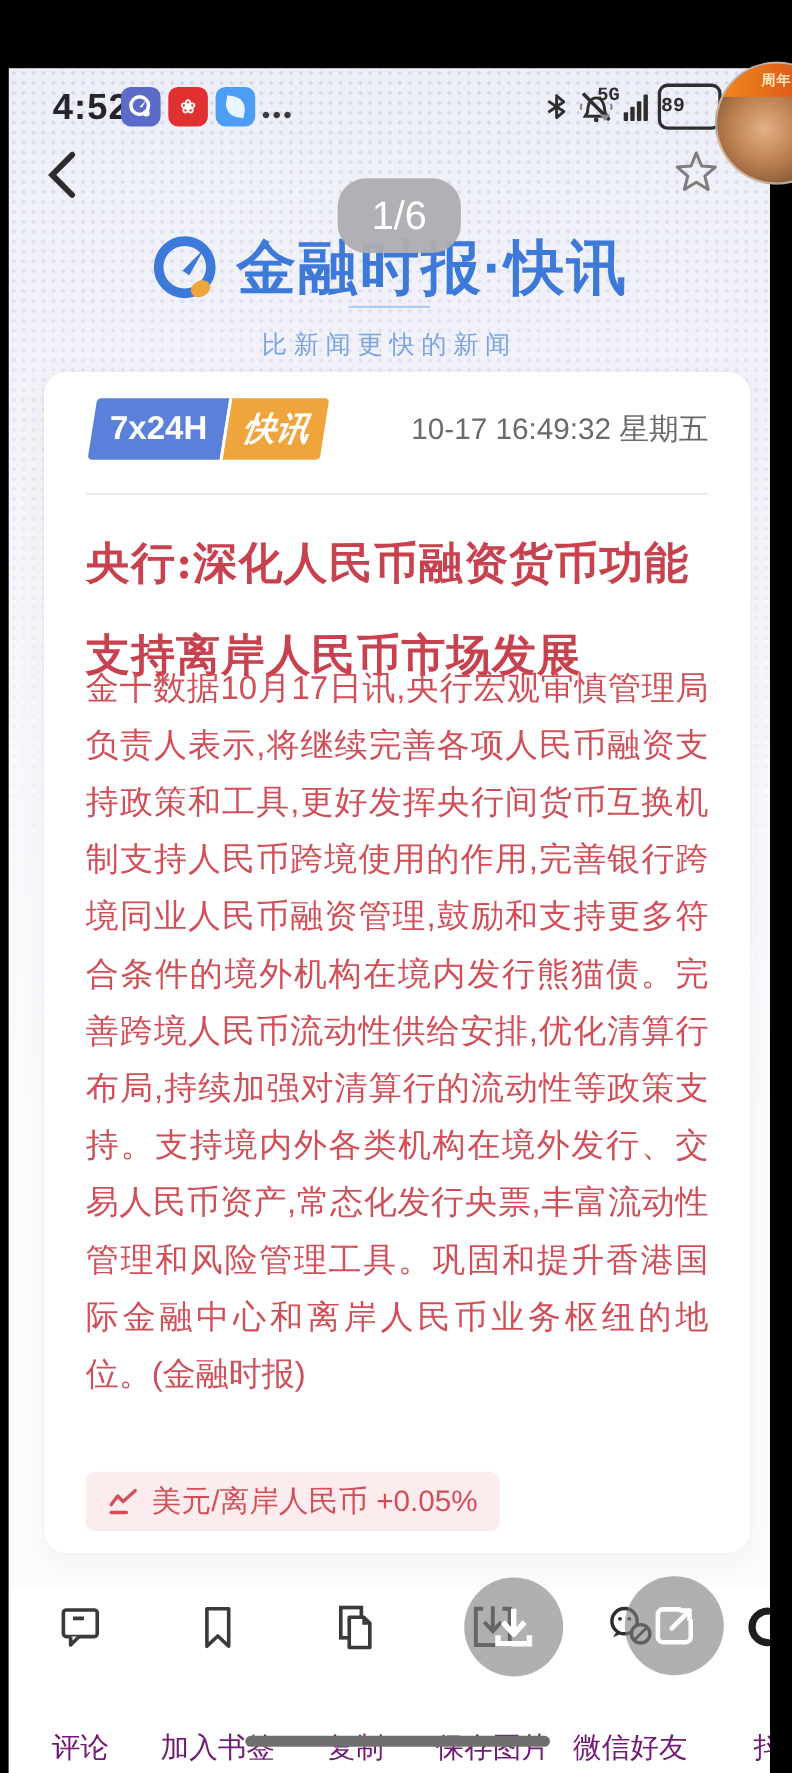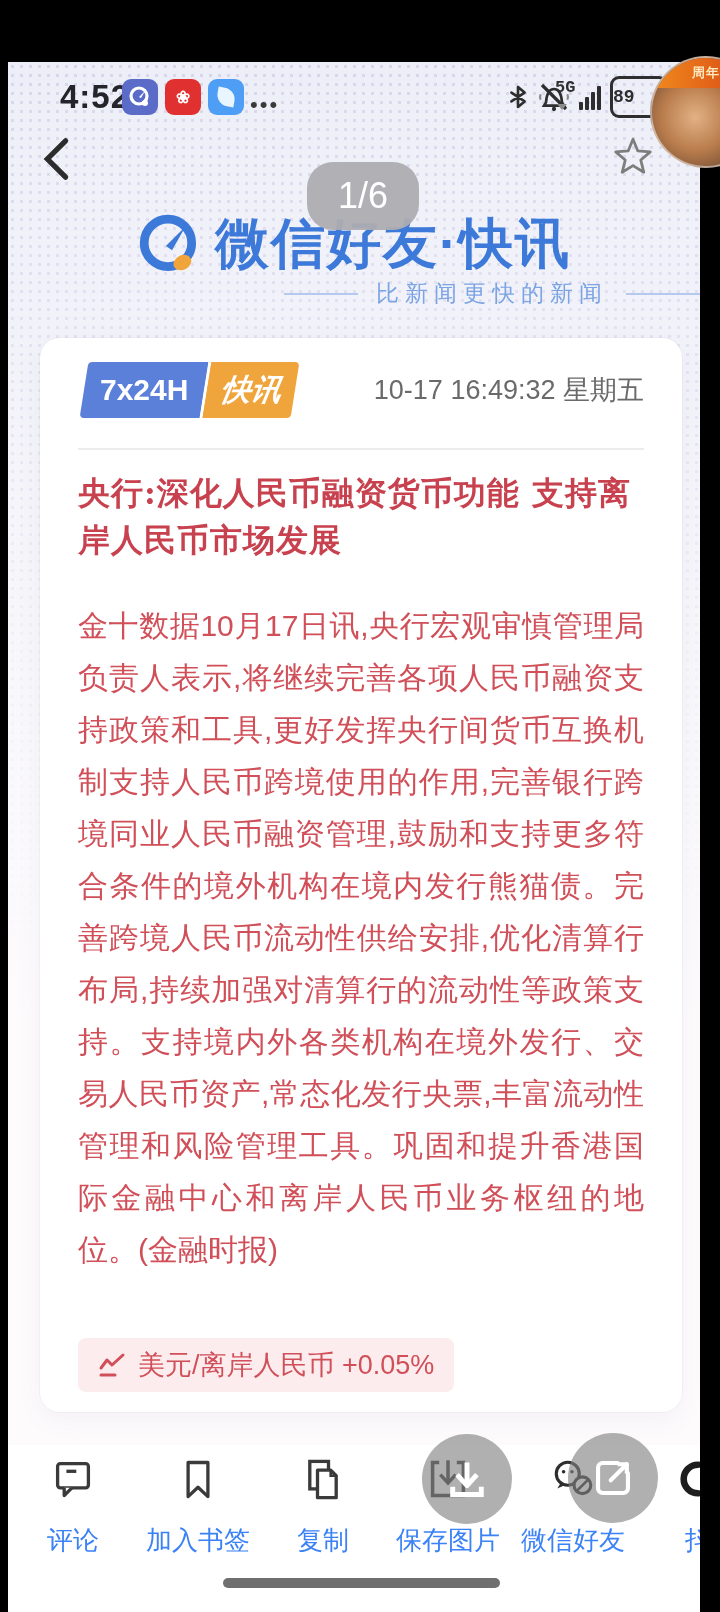--- a/index.html
+++ b/index.html
@@ -7,21 +7,21 @@
   .screen{position:relative;width:720px;height:1612px;background:#000;overflow:hidden;
           font-family:"Liberation Sans",sans-serif;}
   
   .viewport{position:absolute;left:8px;top:62px;width:692px;height:1550px;overflow:hidden;
     background-color:#edeff8;
     background-image:
       linear-gradient(180deg, rgba(237,239,248,0) 0%, rgba(252,250,252,0.75) 40%, #fdfbfc 62%),
       radial-gradient(circle, #d9d6ec 1.6px, rgba(0,0,0,0) 1.6px);
     background-size:100% 100%, 9px 9px;}
   
-  .statusbar{position:absolute;left:12px;top:10px;width:100%;height:48px;}
+  .statusbar{position:absolute;left:0;top:10px;width:100%;height:48px;}
   .time{position:absolute;left:40px;top:6px;font-size:33px;font-weight:bold;color:#24242a;letter-spacing:1px;}
   .sb-apps{position:absolute;left:102px;top:7px;display:flex;gap:7px;align-items:center;}
   .sb-app{width:36px;height:36px;border-radius:9px;display:flex;align-items:center;justify-content:center;
           color:#fff;font-size:20px;font-weight:bold;}
   .sb-app.q{background:#5a6cc8;}
   .sb-app.red{background:#e03030;font-size:17px;}
   .sb-app.leaf{background:#4f9ef5;}
   .leaf-shape{width:18px;height:18px;background:#eaf6ff;border-radius:0 65% 0 65%;transform:rotate(10deg);}
   .sb-dots{position:absolute;left:230px;top:20px;color:#3a3a3a;font-size:22px;letter-spacing:2px;}
   .sb-right{position:absolute;right:44px;top:8px;display:flex;align-items:center;gap:9px;height:34px;font-family:Liberation Mono, monospace;}
@@ -40,46 +40,46 @@
   .nav-star{position:absolute;right:46px;top:74px;width:42px;height:42px;}
   
   .toast{position:absolute;left:299px;top:100px;width:112px;height:68px;border-radius:26px;
          background:rgba(173,173,177,0.95);color:#fff;font-size:36px;display:flex;align-items:center;
          justify-content:center;z-index:6;}
   
   .brand-row{position:absolute;left:0;top:146px;width:100%;display:flex;align-items:center;
              justify-content:center;gap:12px;}
   .brand-text{font-size:54px;font-weight:bold;color:#3c79d8;letter-spacing:2px;}
   .tagline-row{position:absolute;left:0;top:216px;width:100%;display:flex;align-items:center;
-               justify-content:flex-end;gap:18px;}
+               justify-content:flex-end;gap:18px;flex-direction:column;}
   .tagline-line{width:74px;height:2px;background:#b5c9ef;}
   .tagline{font-size:23px;color:#7ca4e3;letter-spacing:6px;}
   
   .card{position:absolute;left:32px;top:276px;width:642px;height:1074px;background:#fff;border-radius:20px;
         box-shadow:0 0 0 1px rgba(140,140,180,0.05), 0 8px 24px rgba(120,120,160,0.07);padding:0 38px;}
   .card-head{position:absolute;left:38px;right:38px;top:24px;height:56px;}
   .badge{position:absolute;left:6px;top:0;height:56px;display:flex;transform:skewX(-9deg);}
   .badge-left{background:#5b80d9;color:#fff;font-size:30px;font-weight:bold;display:flex;align-items:center;
               padding:0 16px;border-radius:4px 0 0 4px;}
   .badge-right{background:#f0a53c;color:#fff;font-size:30px;font-weight:bold;font-style:italic;
                display:flex;align-items:center;padding:0 14px;border-radius:0 4px 4px 0;
                border-left:3px solid #fff;}
   .badge-left span{transform:skewX(9deg);}
   .datetime{position:absolute;right:0;top:10px;font-size:27px;color:#6a6a6a;}
   .divider{position:absolute;left:38px;right:38px;top:110px;height:2px;background:#ececec;}
   .headline{position:absolute;left:38px;right:38px;top:132px;font-family:"DejaVu Serif","Liberation Serif",serif;
-            font-size:32px;line-height:47px;font-weight:bold;color:#c7414e;letter-spacing:1px;}
+            font-size:40px;line-height:84px;font-weight:bold;color:#c7414e;letter-spacing:1px;}
   .body-text{position:absolute;left:38px;right:38px;top:262px;font-size:30px;line-height:52px;color:#d04f58;
              text-align:justify;text-justify:inter-character;}
   .tag{position:absolute;left:38px;top:952px;height:54px;background:#fdecee;border-radius:8px;
        display:inline-flex;align-items:center;gap:12px;padding:0 20px;color:#d04f58;font-size:27px;margin-top:48px;}
   
   .toolbar{position:absolute;left:0;top:1383px;width:692px;height:167px;background:#fff;}
   .tb-item{position:absolute;top:12px;width:120px;display:flex;flex-direction:column;align-items:center;gap:22px;}
-  .tb-label{font-size:26px;color:#3b82f6;white-space:nowrap;}
+  .tb-label{font-size:26px;color:#701a75;white-space:nowrap;margin-top:48px;}
   .homebar{position:absolute;left:215px;top:1516px;width:277px;height:10px;border-radius:5px;background:#6f6f6f;}
   
   .fab{position:absolute;width:90px;height:90px;border-radius:50%;background:rgba(128,128,128,0.62);
        display:flex;align-items:center;justify-content:center;z-index:7;}
   .fab.save{left:422px;top:1434px;}
   .fab.share{left:568px;top:1433px;}
   
   .avatar{position:absolute;left:650px;top:56px;width:112px;height:112px;border-radius:50%;z-index:9;
           background:radial-gradient(circle at 40% 55%, #e2b184 0%, #b97c4c 38%, #6e4a33 72%, #3a2a20 100%);
           overflow:hidden;border:2px solid rgba(255,255,255,0.5);}
@@ -146,21 +146,21 @@
     <div class="toast">
       <span>1/6</span>
     </div>
 
     <div class="brand-row">
       <svg width="66" height="66" viewBox="0 0 64 64">
         <circle cx="30" cy="30" r="23" fill="none" stroke="#3c79d8" stroke-width="8.5"></circle>
         <polygon points="28,33 47,14 34,37" fill="#3c79d8"></polygon>
         <ellipse cx="44" cy="49" rx="9" ry="7" fill="#f0a53c" transform="rotate(-28 44 49)"></ellipse>
       </svg>
-      <div class="brand-text">微信好友·快讯</div>
+      <div class="brand-text">金融时报·快讯</div>
     </div>
     <div class="tagline-row">
       <div class="tagline-line"></div>
       <div class="tagline">比新闻更快的新闻</div>
       <div class="tagline-line"></div>
     </div>
 
     <div class="card">
       <div class="card-head">
         <div class="badge">

